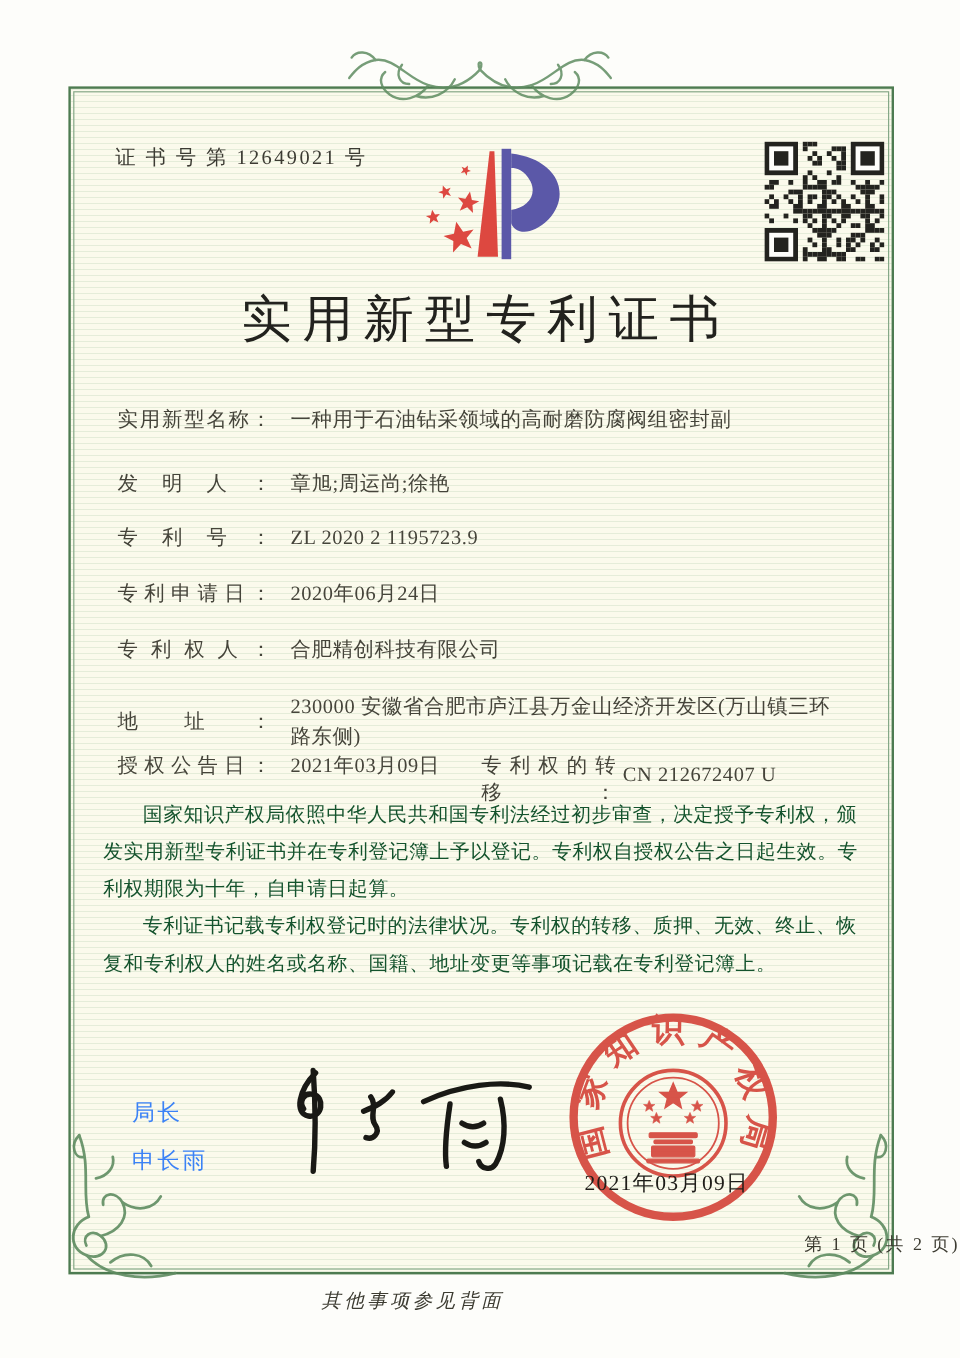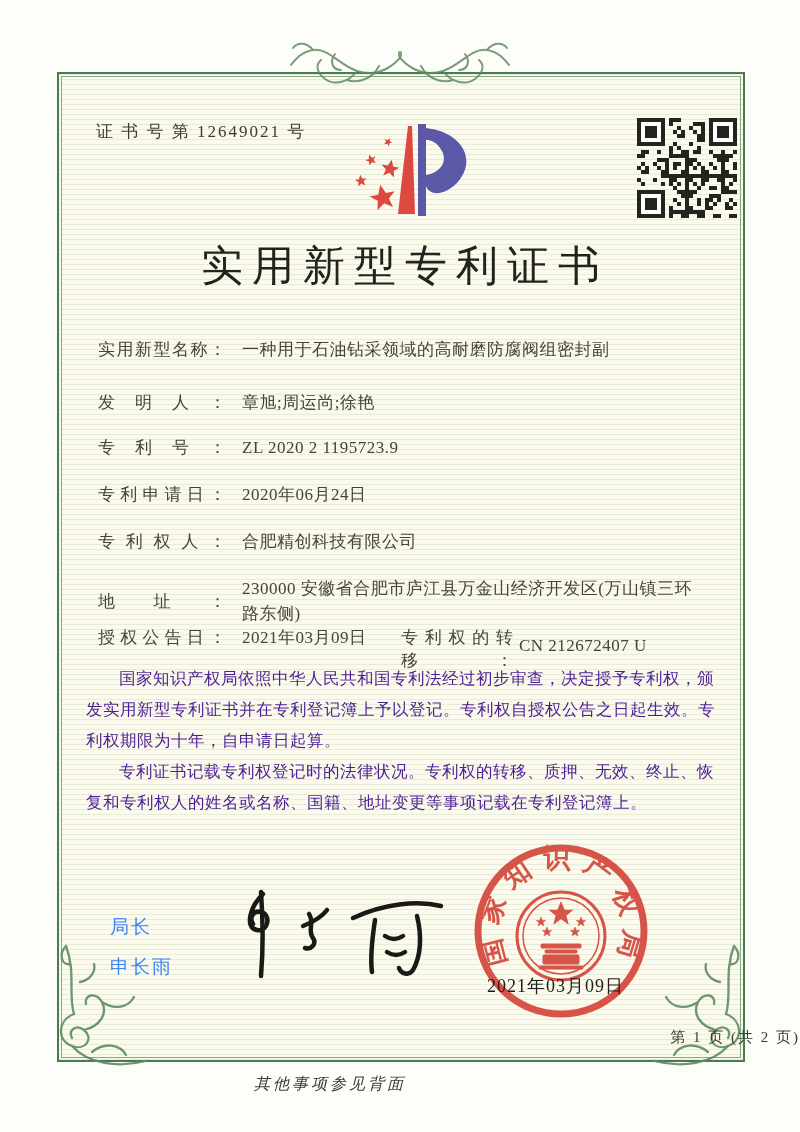--- a/index.html
+++ b/index.html
@@ -31,30 +31,30 @@
   .fields{ position:absolute; left:86px; top:0; width:632px; font-size:17px; color:#45443a;}
   .row{ position:absolute; left:12px; display:flex; align-items:center;}
   .row .lbl{ width:128px; text-align:justify; text-align-last:justify; flex:none; letter-spacing:0;}
   .row .val{ margin-left:16px; letter-spacing:0.5px;}
   .row .val.wrap{ max-width:455px; line-height:25px;}
   .pair2{ position:absolute; left:303px; top:0; display:flex;}
   .pair2 .lbl{ width:112px; text-align:justify; text-align-last:justify; flex:none;}
   .pair2 .val{ margin-left:6px;margin-top:10px;}
   .body-text{
     position:absolute; left:86px; top:663px; width:634px;
-    font-size:16.5px; line-height:31px; letter-spacing:0.5px; color:#4c1d95;
+    font-size:16.5px; line-height:31px; letter-spacing:0.5px; color:#14532d;
   }
   .body-text p{ margin:0; text-indent:2em;}
   .director{ position:absolute; left:110px; top:914px; font-family:"Liberation Sans","DejaVu Sans",sans-serif; font-size:19px; color:#3b82f6;}
   .director div{ margin-bottom:14px; letter-spacing:2px;}
   .signature{ position:absolute; left:225px; top:880px; width:235px; height:110px;}
   .seal{ position:absolute; left:470px; top:840px; width:182px; height:182px; opacity:0.92;}
   .seal-date{ position:absolute; left:487px; top:974px; font-size:18px; letter-spacing:1px; color:#1e1d19; font-weight:500;}
   .page-no{ position:absolute; left:0; top:1028px; width:800px; text-align:right; font-size:15px; letter-spacing:2px; color:#3c3b31;}
-  .back-note{ position:absolute; left:0; top:1074px; width:660px; text-align:center; font-size:16px; letter-spacing:3px; color:#3c3b31; font-style:italic;}
+  .back-note{ position:absolute; left:14px; top:1074px; width:660px; text-align:center; font-size:16px; letter-spacing:3px; color:#3c3b31; font-style:italic;}
   .ornament-top{ position:absolute; left:289px; top:40px; width:222px; height:54px;}
   .flourish{ position:absolute; width:112px; height:128px;}
   .flourish.bl{ left:46px; top:942px;}
   .flourish.br{ left:642px; top:942px; transform:scaleX(-1);}
   svg{ display:block;}
 </style>
 </head>
 <body>
 
 <div class="page">

